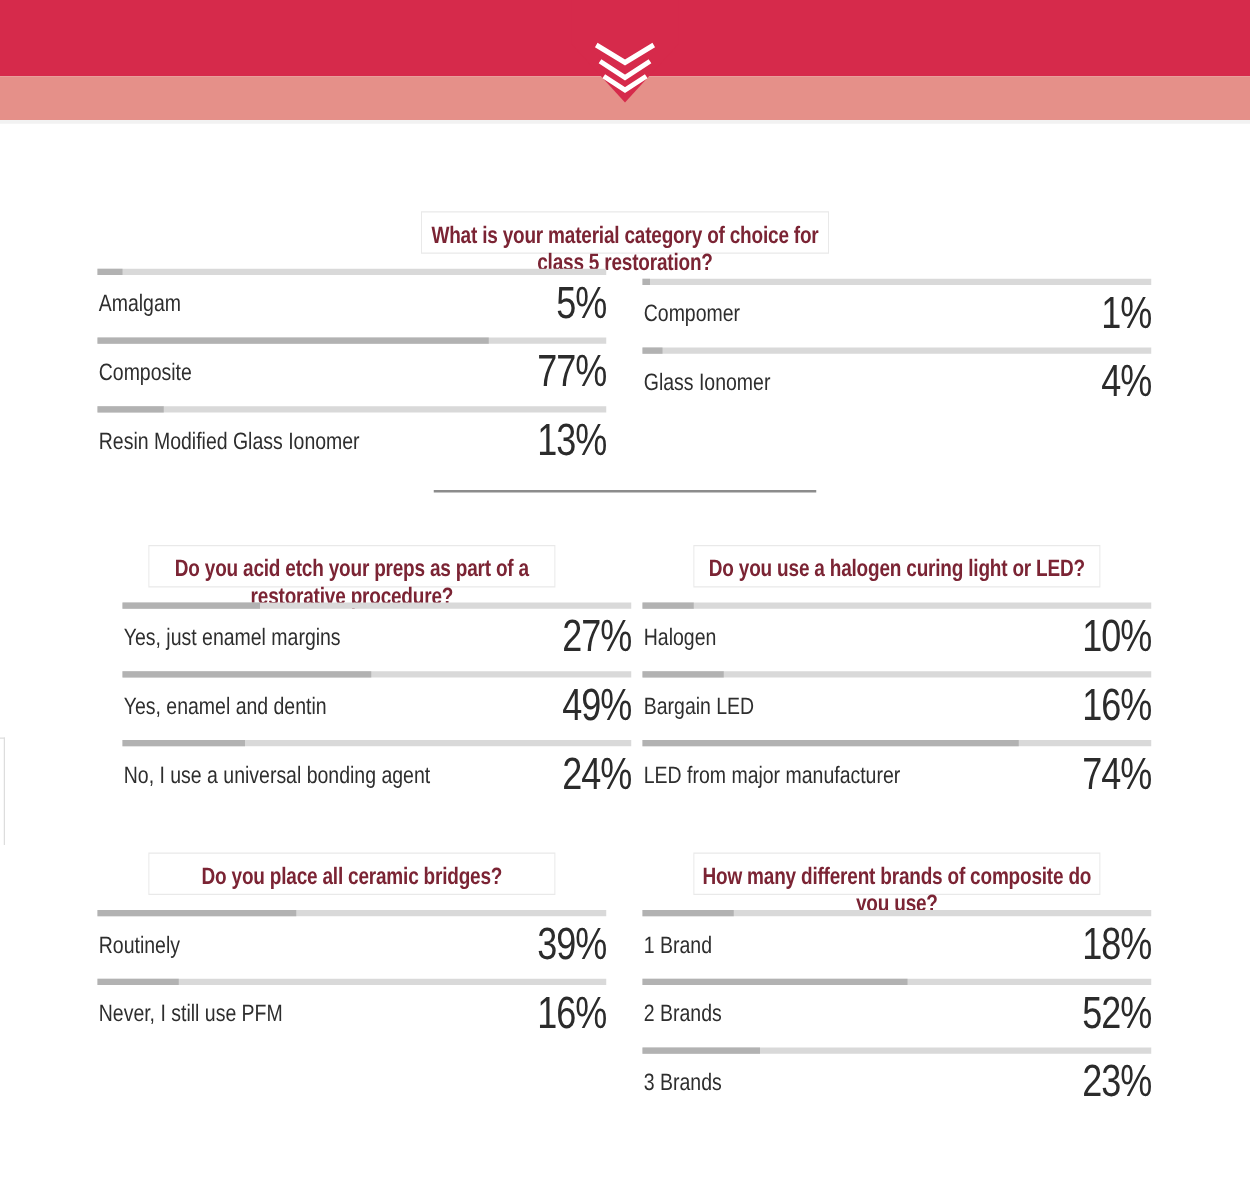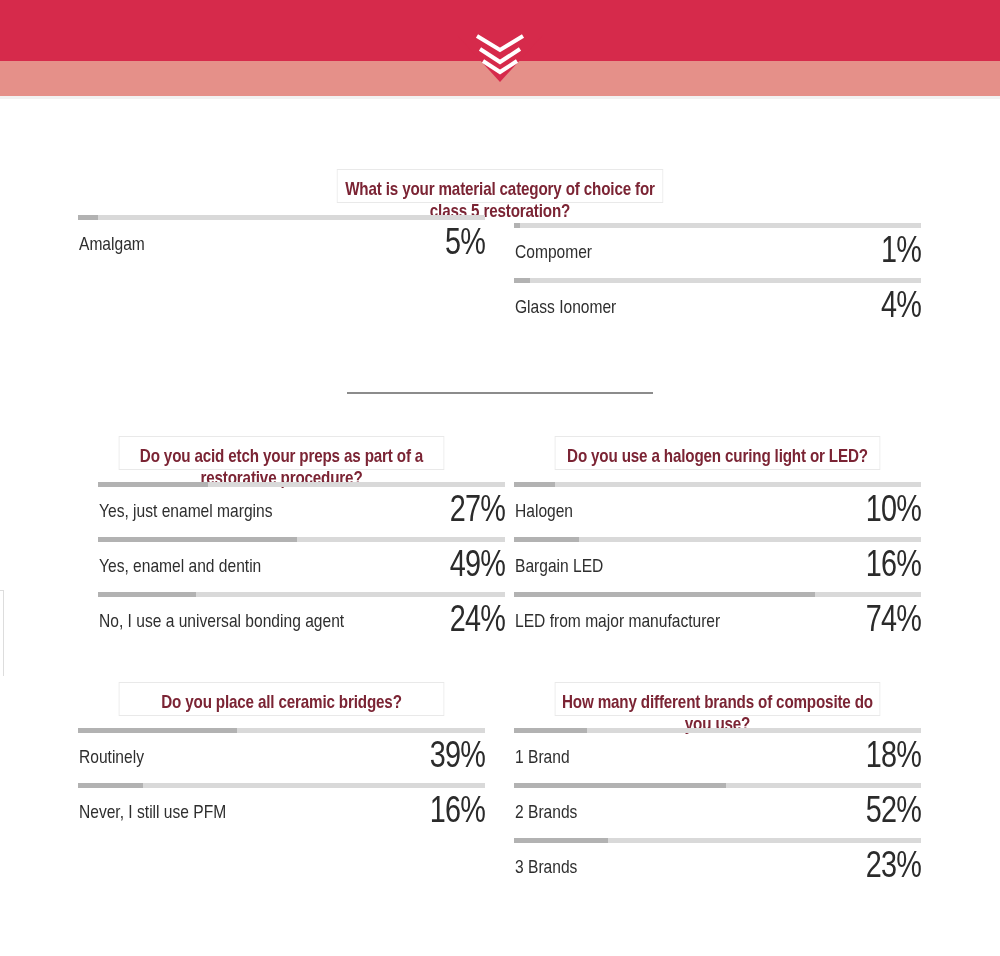--- a/index.html
+++ b/index.html
@@ -147,20 +147,34 @@
   </div>
 
   <div class="rows" style="left:78px; top:116px; width:407px;">
     <div class="row">
       <div class="bar-track">
         <div class="bar-fill" style="width:5%;"></div>
       </div>
       <div class="row-label">Amalgam</div>
       <div class="row-value">5%</div>
     </div>
+    <div class="row">
+      <div class="bar-track">
+        <div class="bar-fill" style="width:77%;"></div>
+      </div>
+      <div class="row-label">Composite</div>
+      <div class="row-value">77%</div>
+    </div>
+    <div class="row">
+      <div class="bar-track">
+        <div class="bar-fill" style="width:13%;"></div>
+      </div>
+      <div class="row-label">Resin Modified Glass Ionomer</div>
+      <div class="row-value">13%</div>
+    </div>
   </div>
 
   <div class="rows" style="left:514px; top:100px; width:407px;margin-top:24px;">
     <div class="row">
       <div class="bar-track">
         <div class="bar-fill" style="width:1.5%;"></div>
       </div>
       <div class="row-label">Compomer</div>
       <div class="row-value">1%</div>
     </div>

